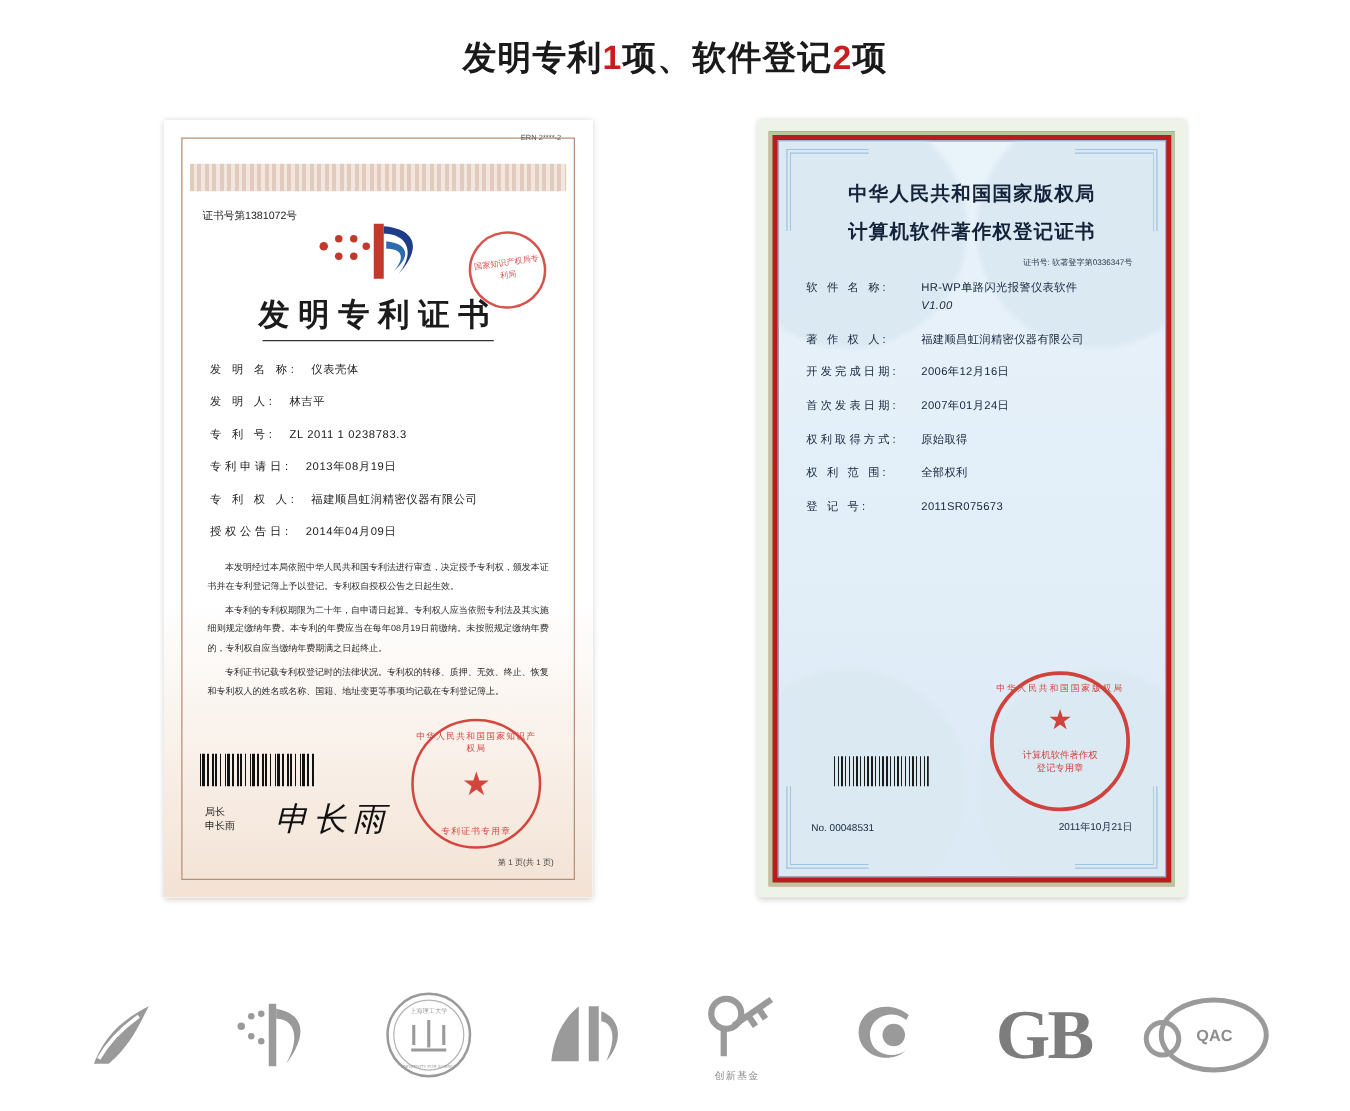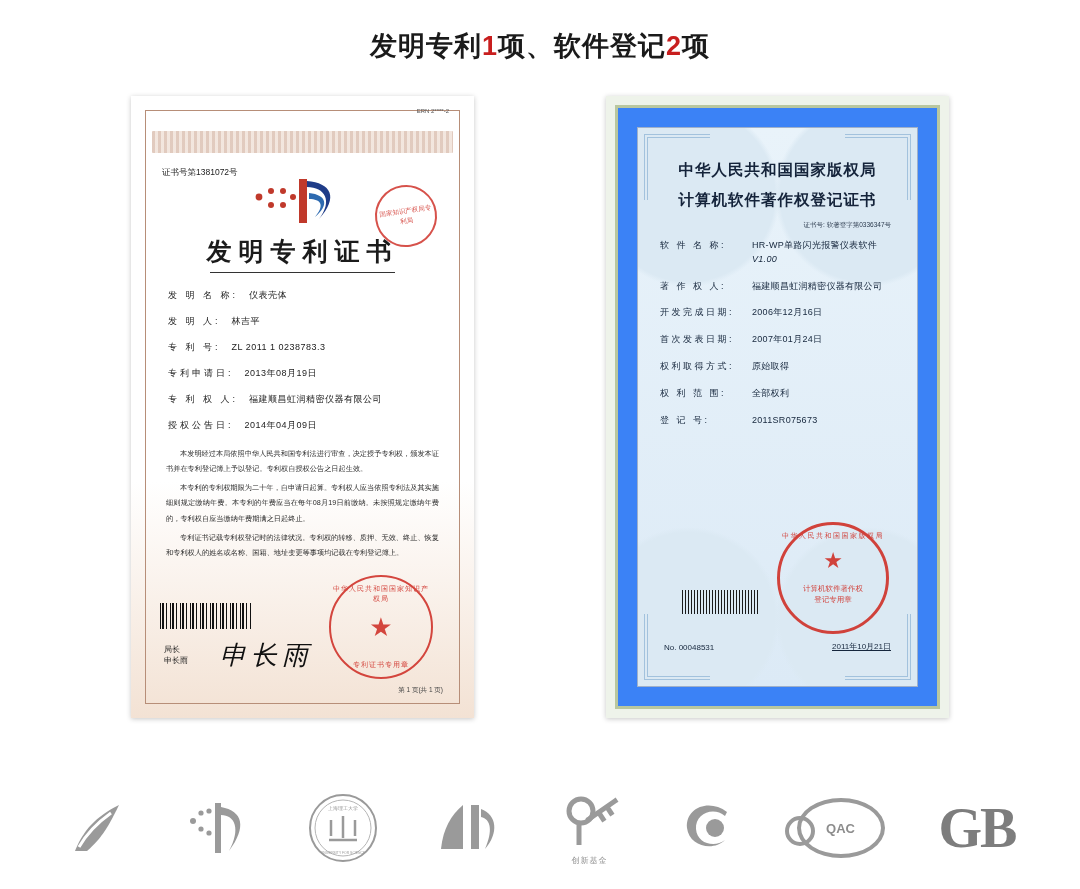--- a/index.html
+++ b/index.html
@@ -202,22 +202,22 @@
 
   
   .soft {
     padding: 9px;
     background: #eef3ea;
   }
   .soft-border1 {
     border: 3px solid #b9c79f;
     height: 100%;
     box-sizing: border-box;
-    padding: 19px;
-    background: #3b82f6;
+    padding: 4px;
+    background: #b91c1c;
   }
   .soft-border2 {
     border: 1px solid #9fb0c9;
     height: 100%;
     box-sizing: border-box;
     position: relative;
     background:
       radial-gradient(circle at 18% 12%, #dbe9f3 0 16%, transparent 17%),
       radial-gradient(circle at 82% 12%, #dbe9f3 0 16%, transparent 17%),
       radial-gradient(circle at 18% 88%, #dbe9f3 0 16%, transparent 17%),
@@ -329,21 +329,20 @@
     bottom: 34px;
     font-size: 8px;
     color: #15263c;
   }
   .soft-footer-right {
     position: absolute;
     right: 26px;
     bottom: 34px;
     font-size: 8px;
     color: #15263c;
-    text-decoration: underline;
   }
 
   
   .logo-strip {
     position: absolute;
     left: 0;
     right: 0;
     bottom: 6px;
     height: 110px;
     display: flex;
@@ -596,22 +595,22 @@
   </div>
 
   <div class="logo-item">
     <svg width="68" height="68" viewBox="0 0 68 68">
       <path d="M52 18 C34 4, 10 14, 12 34 C14 52, 38 58, 50 46 C40 54, 22 50, 21 35 C20 20, 38 12, 50 22 Z" fill="#9a9a9a"></path>
       <circle cx="40" cy="34" r="9" fill="#9a9a9a"></circle>
     </svg>
   </div>
 
   <div class="logo-item">
+    <div class="gb-text">GB</div>
+  </div>
+
+  <div class="logo-item">
     <div class="qac-ring">
       <span>QAC</span>
     </div>
   </div>
 
-  <div class="logo-item">
-    <div class="gb-text">GB</div>
-  </div>
-
 </div>
 
 </body></html>

